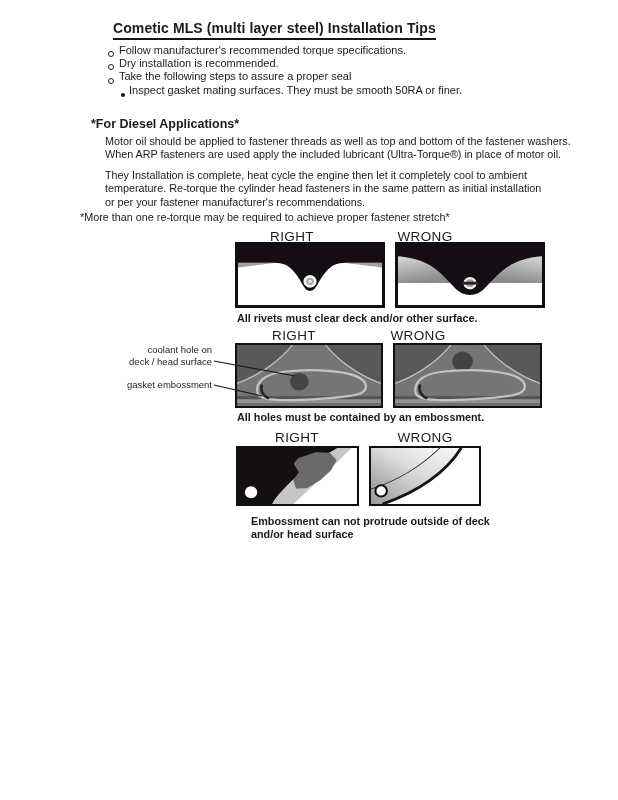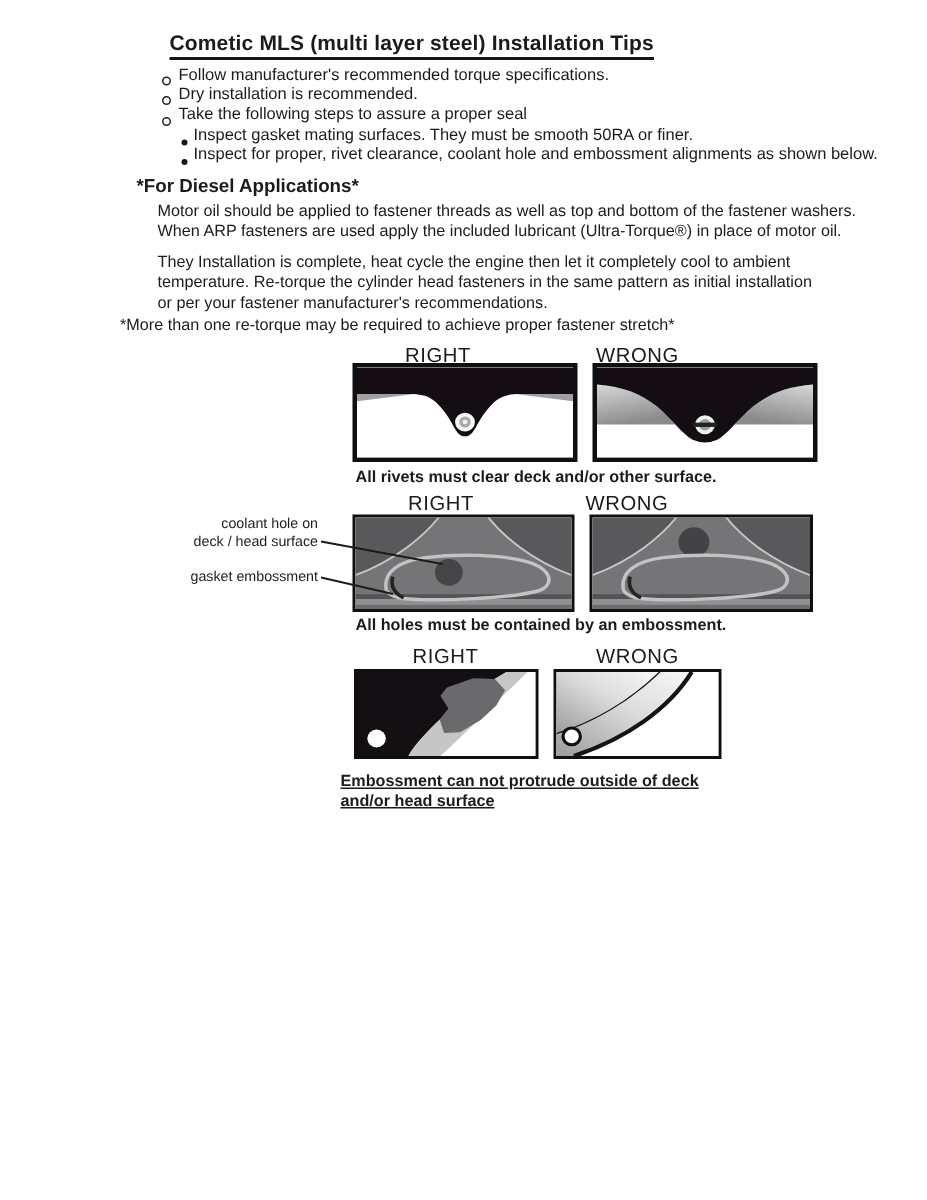--- a/index.html
+++ b/index.html
@@ -48,24 +48,20 @@
       <span>Dry installation is recommended.</span>
     </div>
     <div class="brow">
       <span class="bmark"></span>
       <span>Take the following steps to assure a proper seal</span>
     </div>
     <div class="brow srow">
       <span class="smark"></span>
       <span>Inspect gasket mating surfaces.  They must be smooth 50RA or finer.</span>
     </div>
-    <div class="brow srow">
-      <span class="smark"></span>
-      <span>Inspect for proper, rivet clearance, coolant hole and embossment alignments as shown below.</span>
-    </div>
   </div>
 
   <div class="abs diesel-h">*For Diesel Applications*</div>
 
   <div class="abs para" style="top:135px;">
     <div>Motor oil should be applied to fastener threads as well as top and bottom of the fastener washers.</div>
     <div>When ARP fasteners are used apply the included lubricant (Ultra-Torque®) in place of motor oil.</div>
   </div>
 
   <div class="abs para" style="top:169px;">
@@ -178,21 +174,21 @@
           </linearGradient>
         </defs>
         <rect width="112" height="60" fill="#ffffff"></rect>
         <path d="M0,0 H72 C52,20 27,36 0,44.5 Z" fill="url(#g3)"></path>
         <path d="M72,0 C52,20 27,36 0,44.5" fill="none" stroke="#161616" stroke-width="1.8"></path>
         <path d="M72,0 H93.5 C78,26 48.5,47.5 12,60 H0 V44.5 C27,36 52,20 72,0 Z" fill="url(#g3)"></path>
         <path d="M93.5,0 C78,26 48.5,47.5 12,60" fill="none" stroke="#141414" stroke-width="3"></path>
         <circle cx="10.5" cy="46" r="6" fill="#ffffff" stroke="#101010" stroke-width="2.2"></circle>
       </svg>
     </div>
-    <div class="abs caption" style="left:227px;top:287px;text-decoration:underline;">
+    <div class="abs caption" style="left:251px;top:287px;">
       <div>Embossment can not protrude outside of deck</div>
       <div>and/or head surface</div>
     </div>
 
     <svg class="overlay">
       <line x1="214" y1="133" x2="295" y2="148" stroke="#1c1c1c" stroke-width="1.2"></line>
       <line x1="214" y1="157" x2="262" y2="168" stroke="#1c1c1c" stroke-width="1.2"></line>
     </svg>
   </div>
 

